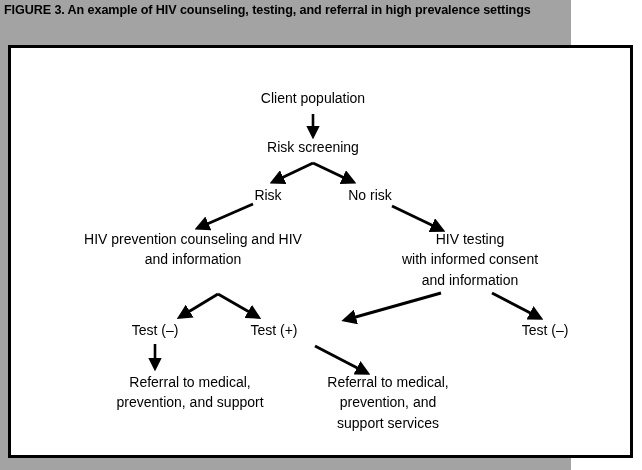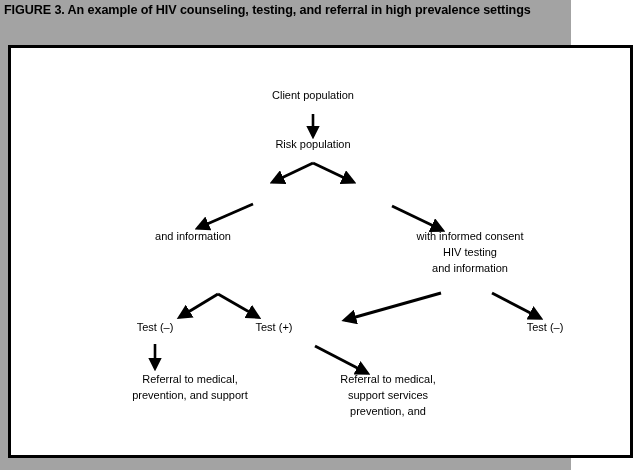--- a/index.html
+++ b/index.html
@@ -45,21 +45,21 @@
     position: absolute;
     left: 0;
     top: 0;
     width: 642px;
     height: 470px;
     pointer-events: none;
   }
   .node {
     position: absolute;
     text-align: center;
-    font-size: 11px;
+    font-size: 14px;
     line-height: 1.45;
     color: #000000;
     white-space: nowrap;
   }
   .node.multiline {
     white-space: normal;
   }
   .node .ln {
     display: block;
   }
@@ -110,44 +110,47 @@
 
     <line x1="492" y1="293" x2="540" y2="318" stroke="#000000" stroke-width="2.9" marker-end="url(#ah)"></line>
 
     <line x1="155" y1="344" x2="155" y2="368" stroke="#000000" stroke-width="2.6" marker-end="url(#ah)"></line>
 
     <line x1="315" y1="346" x2="367" y2="373" stroke="#000000" stroke-width="2.9" marker-end="url(#ah)"></line>
   </svg>
 
   <div class="node" id="n-client">Client population</div>
 
-  <div class="node" id="n-screening">Risk population</div>
+  <div class="node" id="n-screening">Risk screening</div>
 
+  <div class="node" id="n-risk">Risk</div>
 
+  <div class="node" id="n-norisk">No risk</div>
 
   <div class="node multiline" id="n-left-block">
+    <span class="ln">HIV prevention counseling and HIV</span>
     <span class="ln">and information</span>
   </div>
 
   <div class="node multiline" id="n-right-block">
+    <span class="ln">HIV testing</span>
     <span class="ln">with informed consent</span>
-    <span class="ln">HIV testing</span>
     <span class="ln">and information</span>
   </div>
 
   <div class="node" id="n-test-neg-l">Test (–)</div>
 
   <div class="node" id="n-test-pos">Test (+)</div>
 
   <div class="node" id="n-test-neg-r">Test (–)</div>
 
   <div class="node multiline" id="n-ref-left">
     <span class="ln">Referral to medical,</span>
     <span class="ln">prevention, and support</span>
   </div>
 
   <div class="node multiline" id="n-ref-right">
     <span class="ln">Referral to medical,</span>
+    <span class="ln">prevention, and</span>
     <span class="ln">support services</span>
-    <span class="ln">prevention, and</span>
   </div>
 
 </div>
 
 </body></html>

